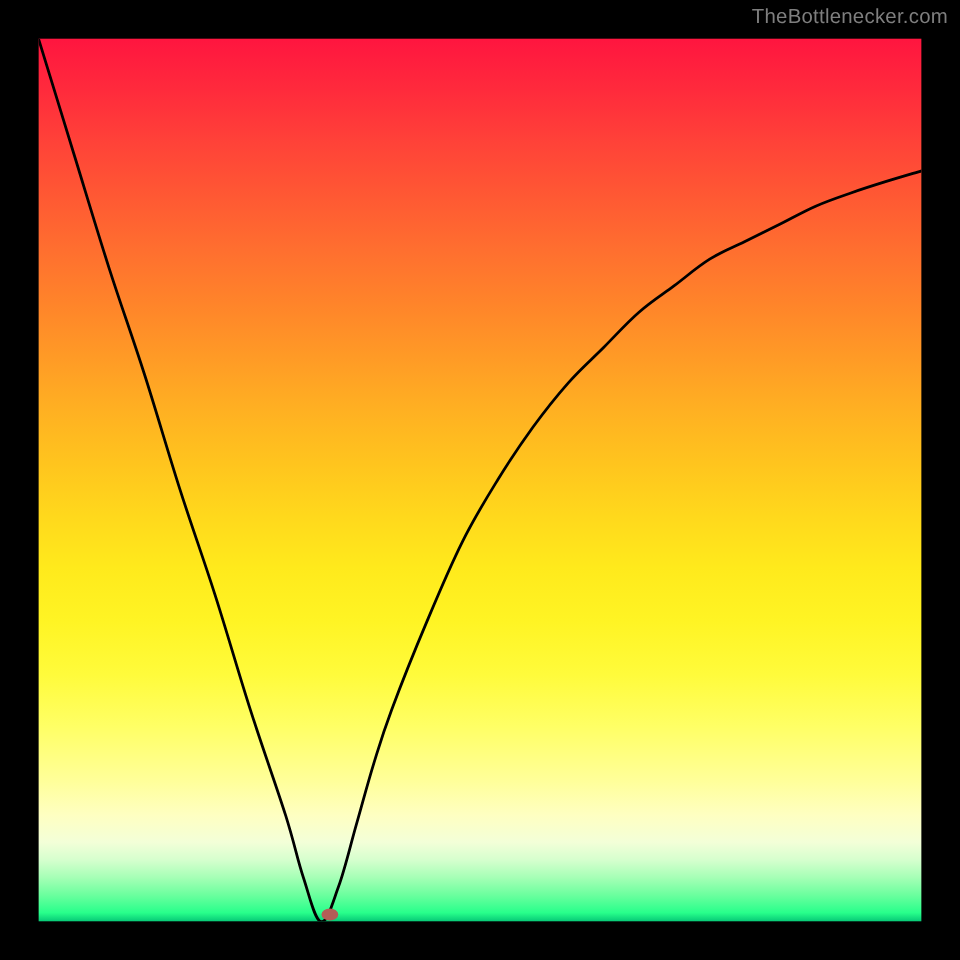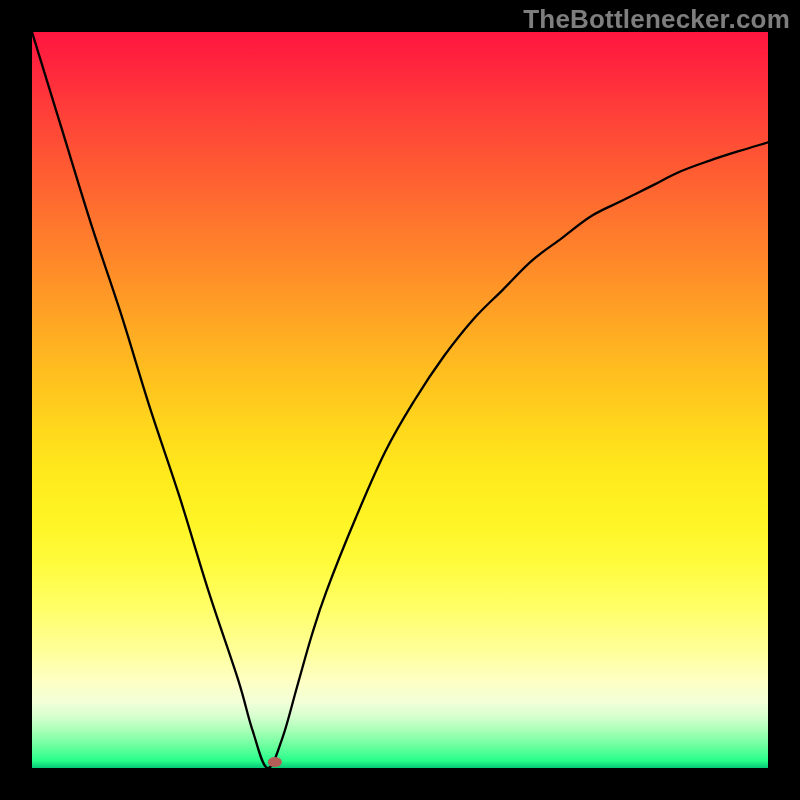--- a/index.html
+++ b/index.html
@@ -67,23 +67,23 @@
     stroke-linecap: round;
   }
   .dot {
     fill: #b35d57;
   }
   .watermark {
     position: absolute;
     top: 4px;
     right: 10px;
     color: #7e7e7e;
-    font-size: 26px;
+    font-size: 17px;
     letter-spacing: 0.2px;
-    font-weight: 700;
+    font-weight: 400;
   }
 </style>
 </head>
 <body>
 
 <div class="frame">
   <div class="plot-area">
     <div class="gradient"></div>
     <svg class="curve-svg" viewBox="0 0 736 736" preserveAspectRatio="none">
       <path id="curve-path" class="curve" d="M 0 0 C 5.3 17.2, 18.8 61.2, 29.4 95.7 C 40.0 130.1, 48.3 158.2, 58.9 191.4 C 69.5 224.5, 77.7 246.6, 88.3 279.7 C 98.9 312.8, 107.2 342.2, 117.8 375.4 C 128.4 408.5, 136.6 430.6, 147.2 463.7 C 157.8 496.8, 166.0 526.2, 176.6 559.4 C 187.2 592.5, 198.1 622.5, 206.1 647.7 C 214.0 672.9, 215.5 683.3, 220.8 699.2 C 226.1 715.1, 230.2 734.7, 235.5 736.0 C 240.8 737.3, 244.9 721.1, 250.2 706.6 C 255.5 692.0, 259.7 673.6, 265.0 655.0 C 270.3 636.5, 274.4 620.7, 279.7 603.5 C 285.0 586.3, 286.5 580.6, 294.4 559.4 C 302.3 538.2, 313.2 510.9, 323.8 485.8 C 334.4 460.6, 342.7 440.7, 353.3 419.5 C 363.9 398.3, 372.1 385.2, 382.7 368.0 C 393.3 350.8, 401.6 338.4, 412.2 323.8 C 422.8 309.3, 431.0 299.0, 441.6 287.0 C 452.2 275.1, 460.4 268.2, 471.0 257.6 C 481.6 247.0, 489.9 237.4, 500.5 228.2 C 511.1 218.9, 519.3 214.0, 529.9 206.1 C 540.5 198.1, 548.8 190.6, 559.4 184.0 C 570.0 177.4, 578.2 174.6, 588.8 169.3 C 599.4 164.0, 607.6 159.9, 618.2 154.6 C 628.8 149.3, 637.1 144.5, 647.7 139.8 C 658.3 135.2, 666.5 132.5, 677.1 128.8 C 687.7 125.1, 696.0 122.5, 706.6 119.2 C 717.2 115.9, 730.7 112.0, 736.0 110.4"></path>

